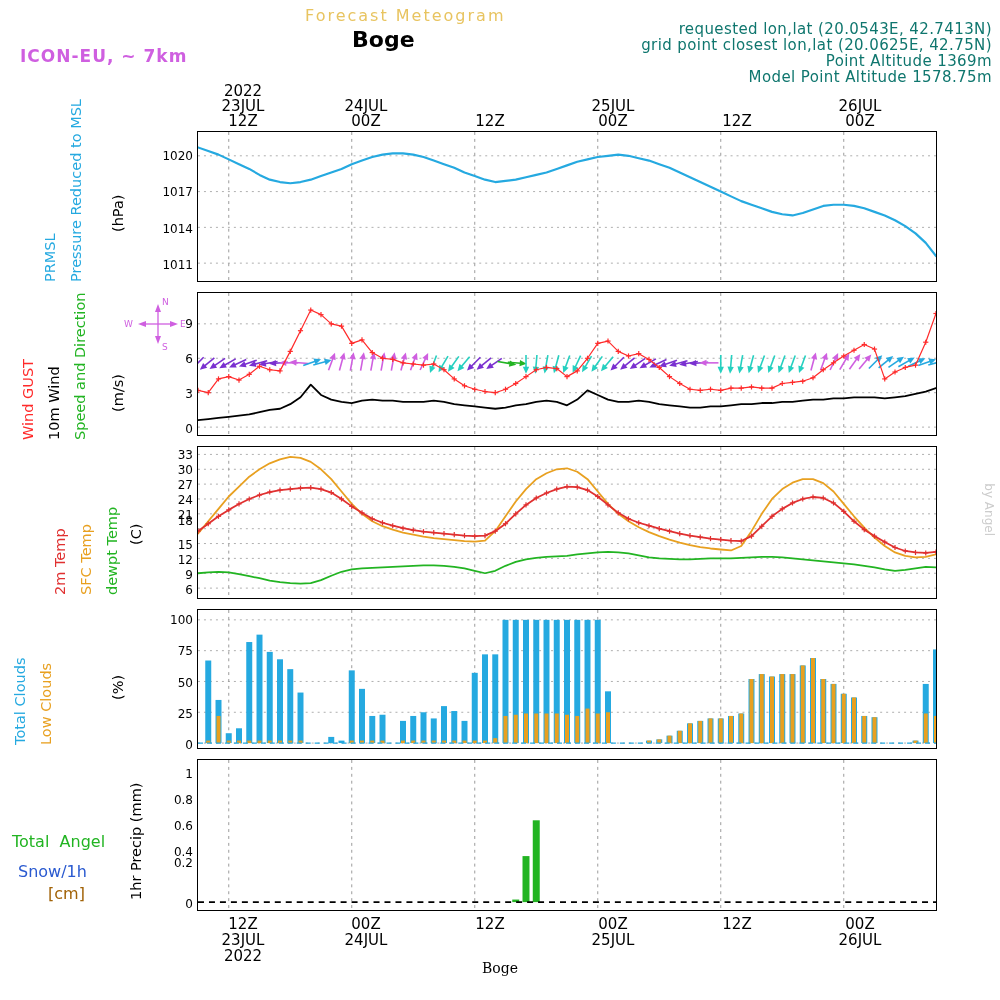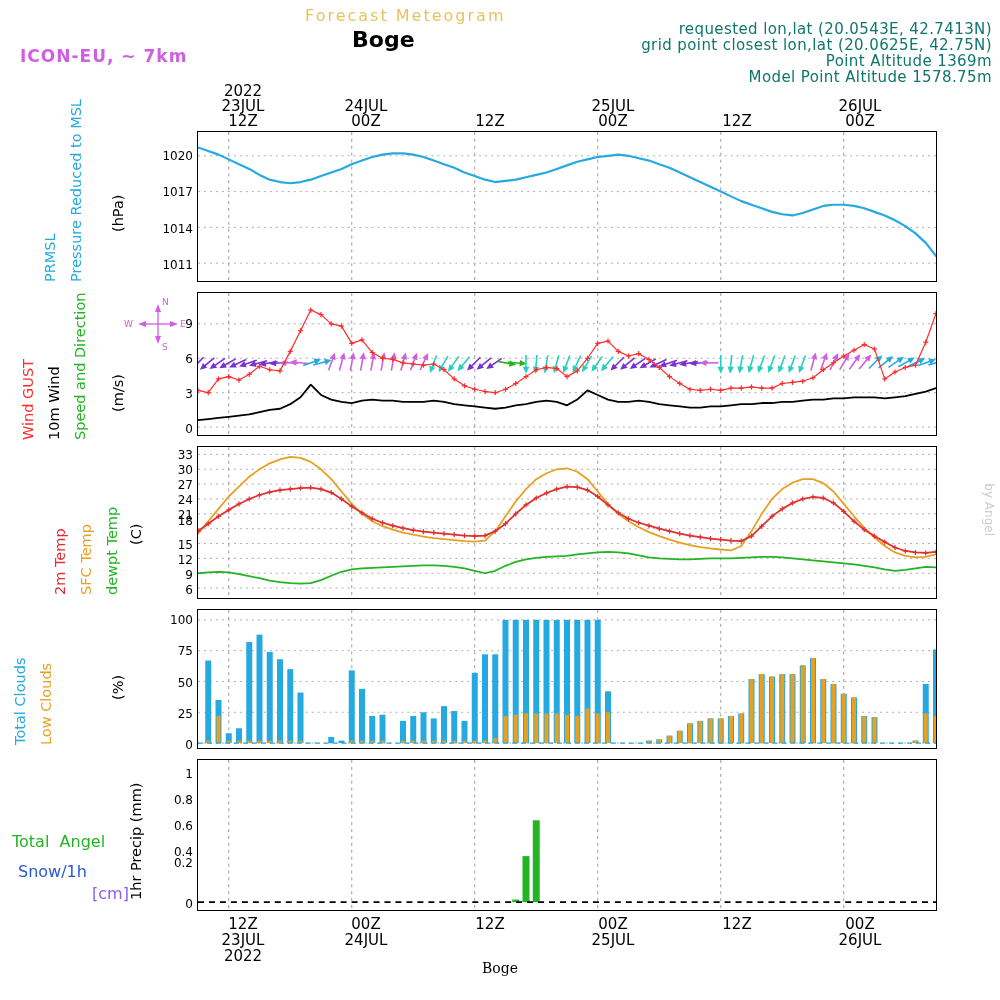--- a/index.html
+++ b/index.html
@@ -937,21 +937,21 @@
   </div>
 <div class="ylab" style="top: 144px;">0</div>
     <div class="ylab" style="top: 103px;">0.2</div>
     <div class="ylab" style="top: 92.1905px;">0.4</div>
     <div class="ylab" style="top: 66.2857px; margin-left: 24px;">0.6</div>
     <div class="ylab" style="top: 40.381px;">0.8</div>
     <div class="ylab" style="top: 14.4762px;">1</div>
   </div>
 <div class="abs t" style="left:12px;top:832px;color:#22b422;">Total  Angel</div>
 <div class="abs t" style="left:18px;top:862px;color:#2a5ad0;">Snow/1h</div>
-<div class="abs t" style="left:48px;top:884px;color:#8b5cf6;margin-left:44px;">[cm]</div>
+<div class="abs t" style="left:48px;top:884px;color:#a16207;">[cm]</div>
 <div class="abs t rot" style="left:128px;top:900px;transform:rotate(-90deg);color:#000;">1hr Precip (mm)</div>
 
 <div class="abs" id="bottomtime">
     <div class="bt" style="left: 198px; width: 90px; top: 0px;">12Z</div>
     <div class="bt" style="left: 198px; width: 90px; top: 16px;">23JUL</div>
     <div class="bt" style="left: 198px; width: 90px; top: 32px;">2022</div>
     <div class="bt" style="left: 321px; width: 90px; top: 0px;">00Z</div>
     <div class="bt" style="left: 321px; width: 90px; top: 16px;">24JUL</div>
     <div class="bt" style="left: 445px; width: 90px; top: 0px;">12Z</div>
     <div class="bt" style="left: 568px; width: 90px; top: 0px;">00Z</div>

